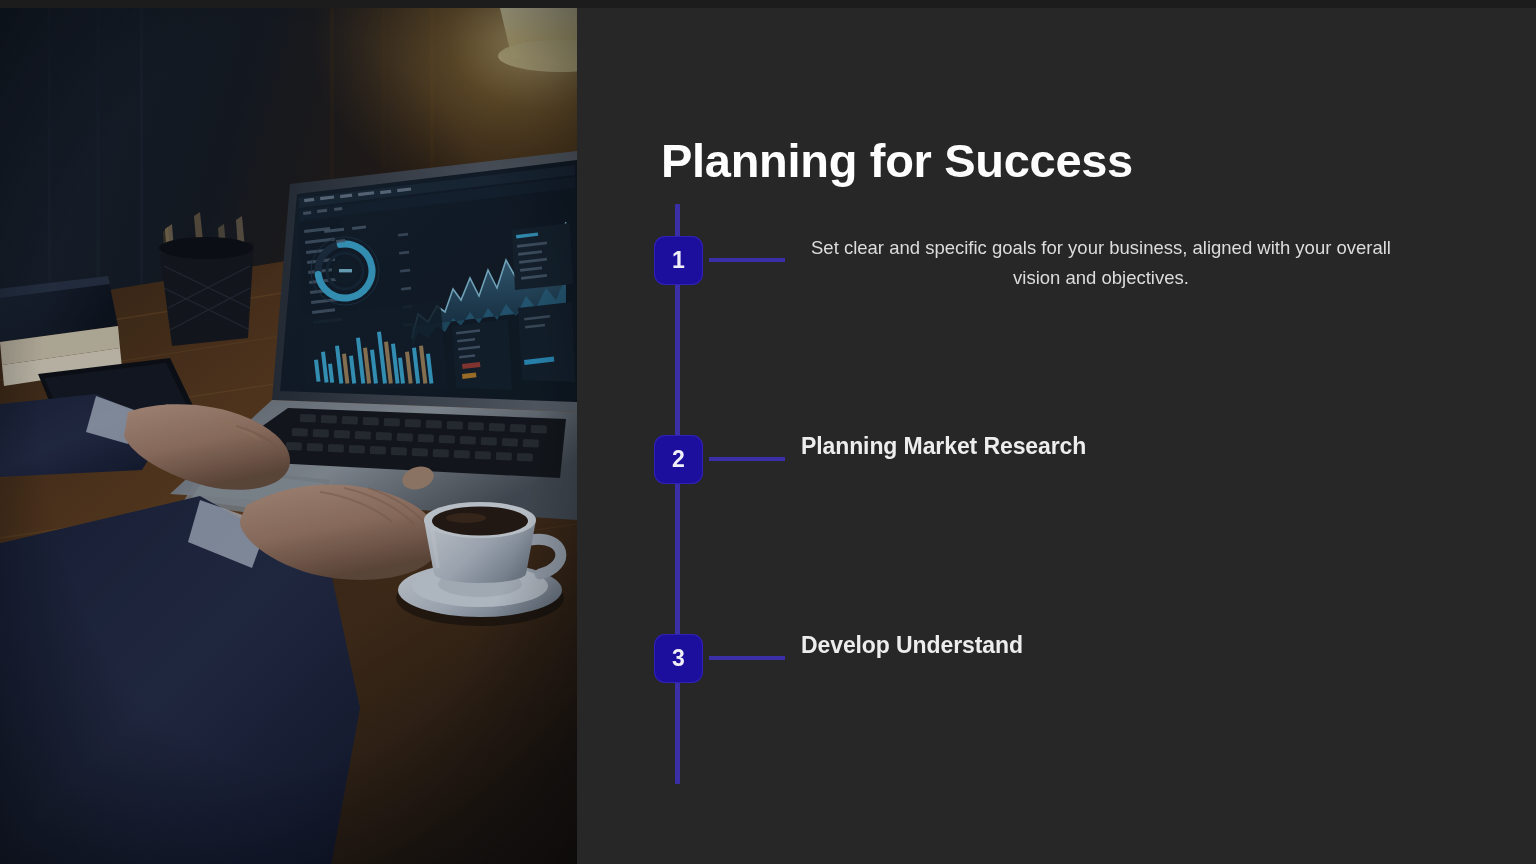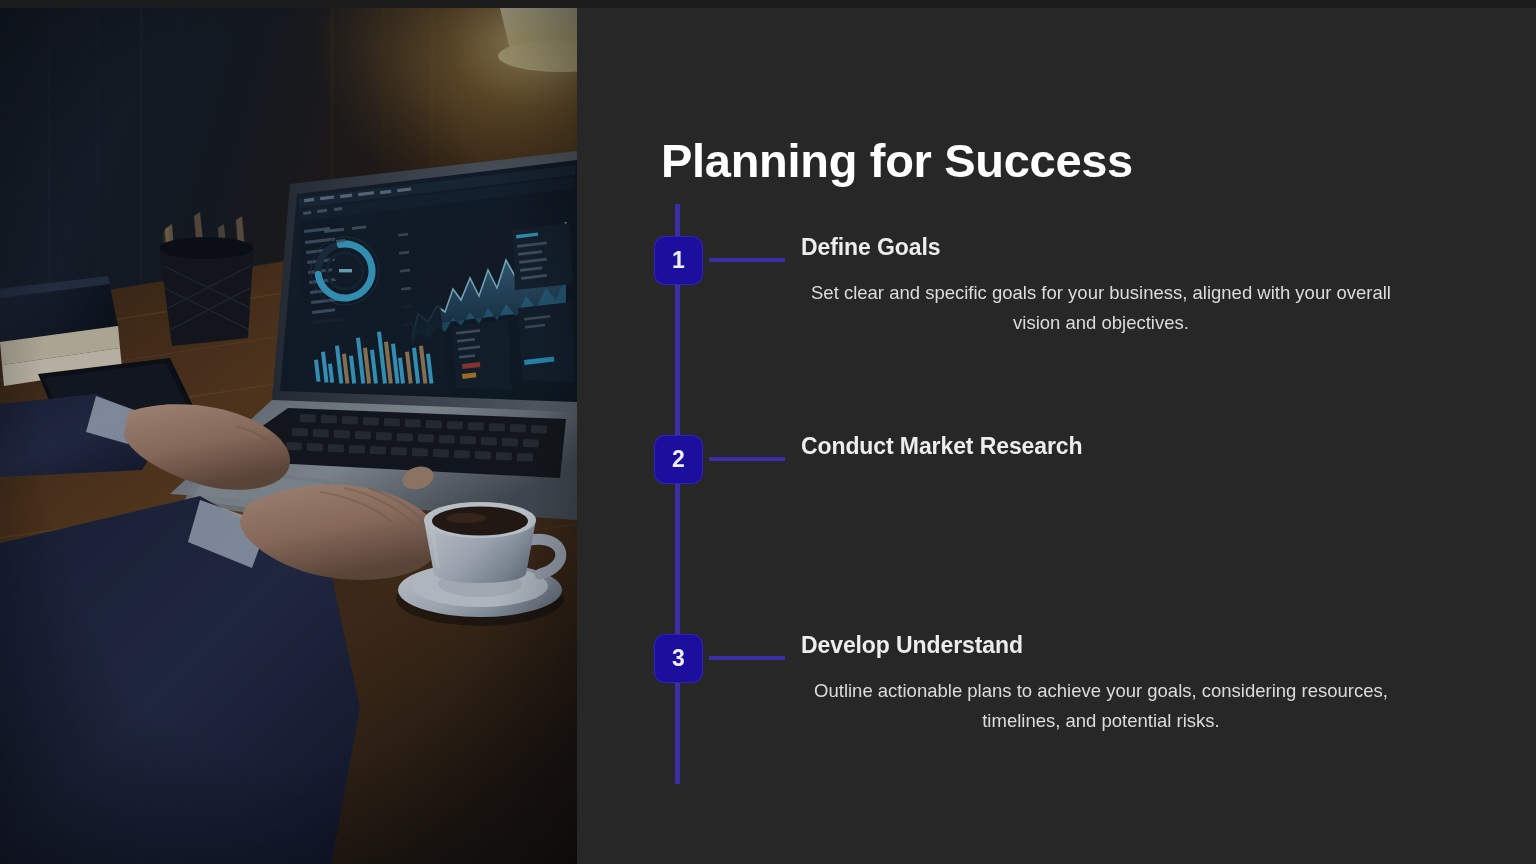--- a/index.html
+++ b/index.html
@@ -507,37 +507,35 @@
 
     <h1 class="slide-title">Planning for Success</h1>
 
     <div class="timeline">
       <div class="spine"></div>
 
       <div class="step step-1">
         <div class="badge">1</div>
         <div class="connector"></div>
         <div class="step-body">
-          <h2 class="step-title">Define Goals</h2>
           <p class="step-desc">Set clear and specific goals for your business, aligned with your overall vision and objectives.</p>
         </div>
       </div>
 
       <div class="step step-2">
         <div class="badge">2</div>
         <div class="connector"></div>
         <div class="step-body">
-          <h2 class="step-title">Conduct Market Research</h2>
+          <h2 class="step-title">Planning Market Research</h2>
         </div>
       </div>
 
       <div class="step step-3">
         <div class="badge">3</div>
         <div class="connector"></div>
         <div class="step-body">
           <h2 class="step-title">Develop Understand</h2>
-          <p class="step-desc">Outline actionable plans to achieve your goals, considering resources, timelines, and potential risks.</p>
         </div>
       </div>
     </div>
 
   </div>
 </div>
 
 </body></html>

